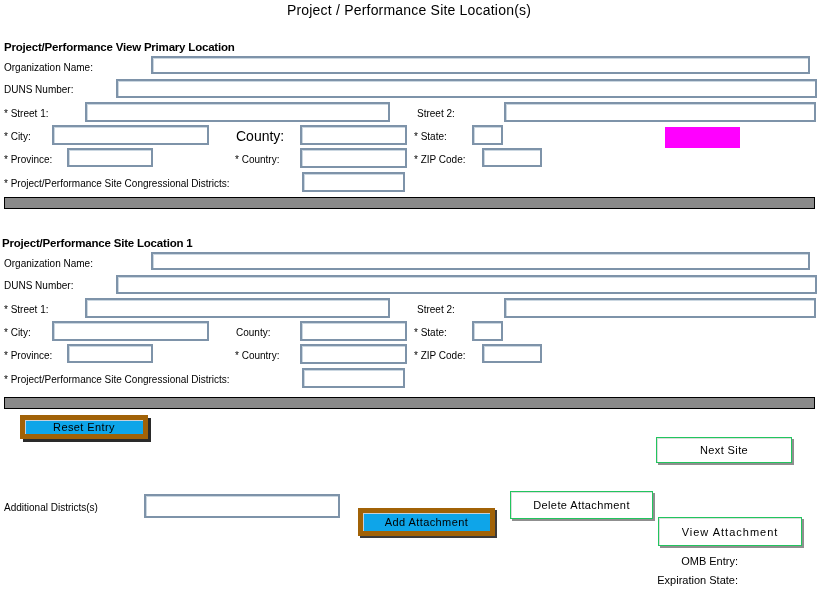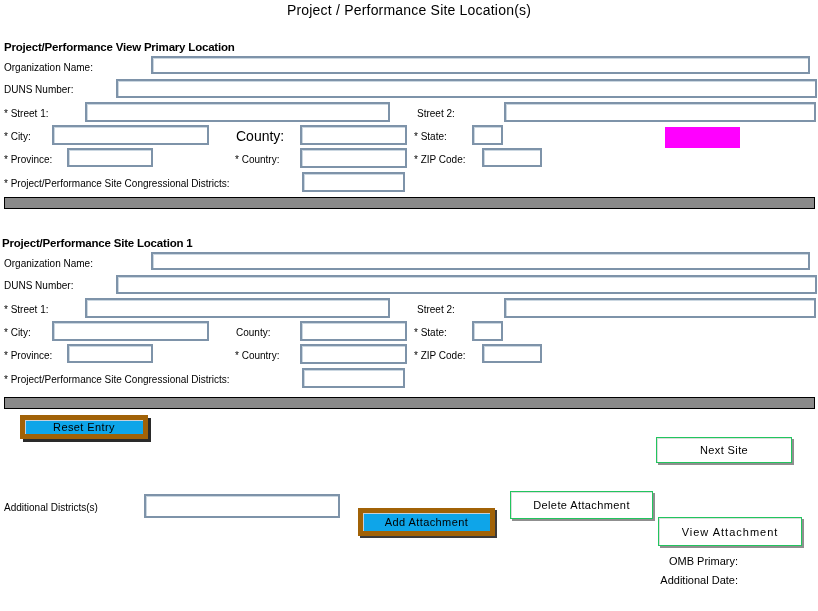--- a/index.html
+++ b/index.html
@@ -126,16 +126,16 @@
 
   <button class="btn btn-white" style="left:656px;top:437px;width:136px;height:26px;">Next Site</button>
 
   <div class="lbl" style="left:4px;top:502px;">Additional Districts(s)</div>
   <input class="fld" style="left: 144px; top: 494px; width: 196px; height: 24px; border-width: 2px;" type="text">
 
   <button class="btn btn-blue" style="left:358px;top:493px;width:137px;height:28px;box-shadow:inset 1px 1px 0 #C6D0DA, 2px 2px 0 #3a3a3a;margin-top:15px;">Add Attachment</button>
   <button class="btn btn-white" style="left:510px;top:491px;width:143px;height:28px;">Delete Attachment</button>
   <button class="btn btn-white" style="left:658px;top:517px;width:144px;height:29px;letter-spacing:1px;">View Attachment</button>
 
-  <div class="footer-line" style="left:578px;top:555px;">OMB Primary:</div>
-  <div class="footer-line" style="left:578px;top:574px;">Additional Date:</div>
+  <div class="footer-line" style="left:578px;top:555px;">OMB Entry:</div>
+  <div class="footer-line" style="left:578px;top:574px;">Expiration State:</div>
 
 </div>
 
 </body></html>

